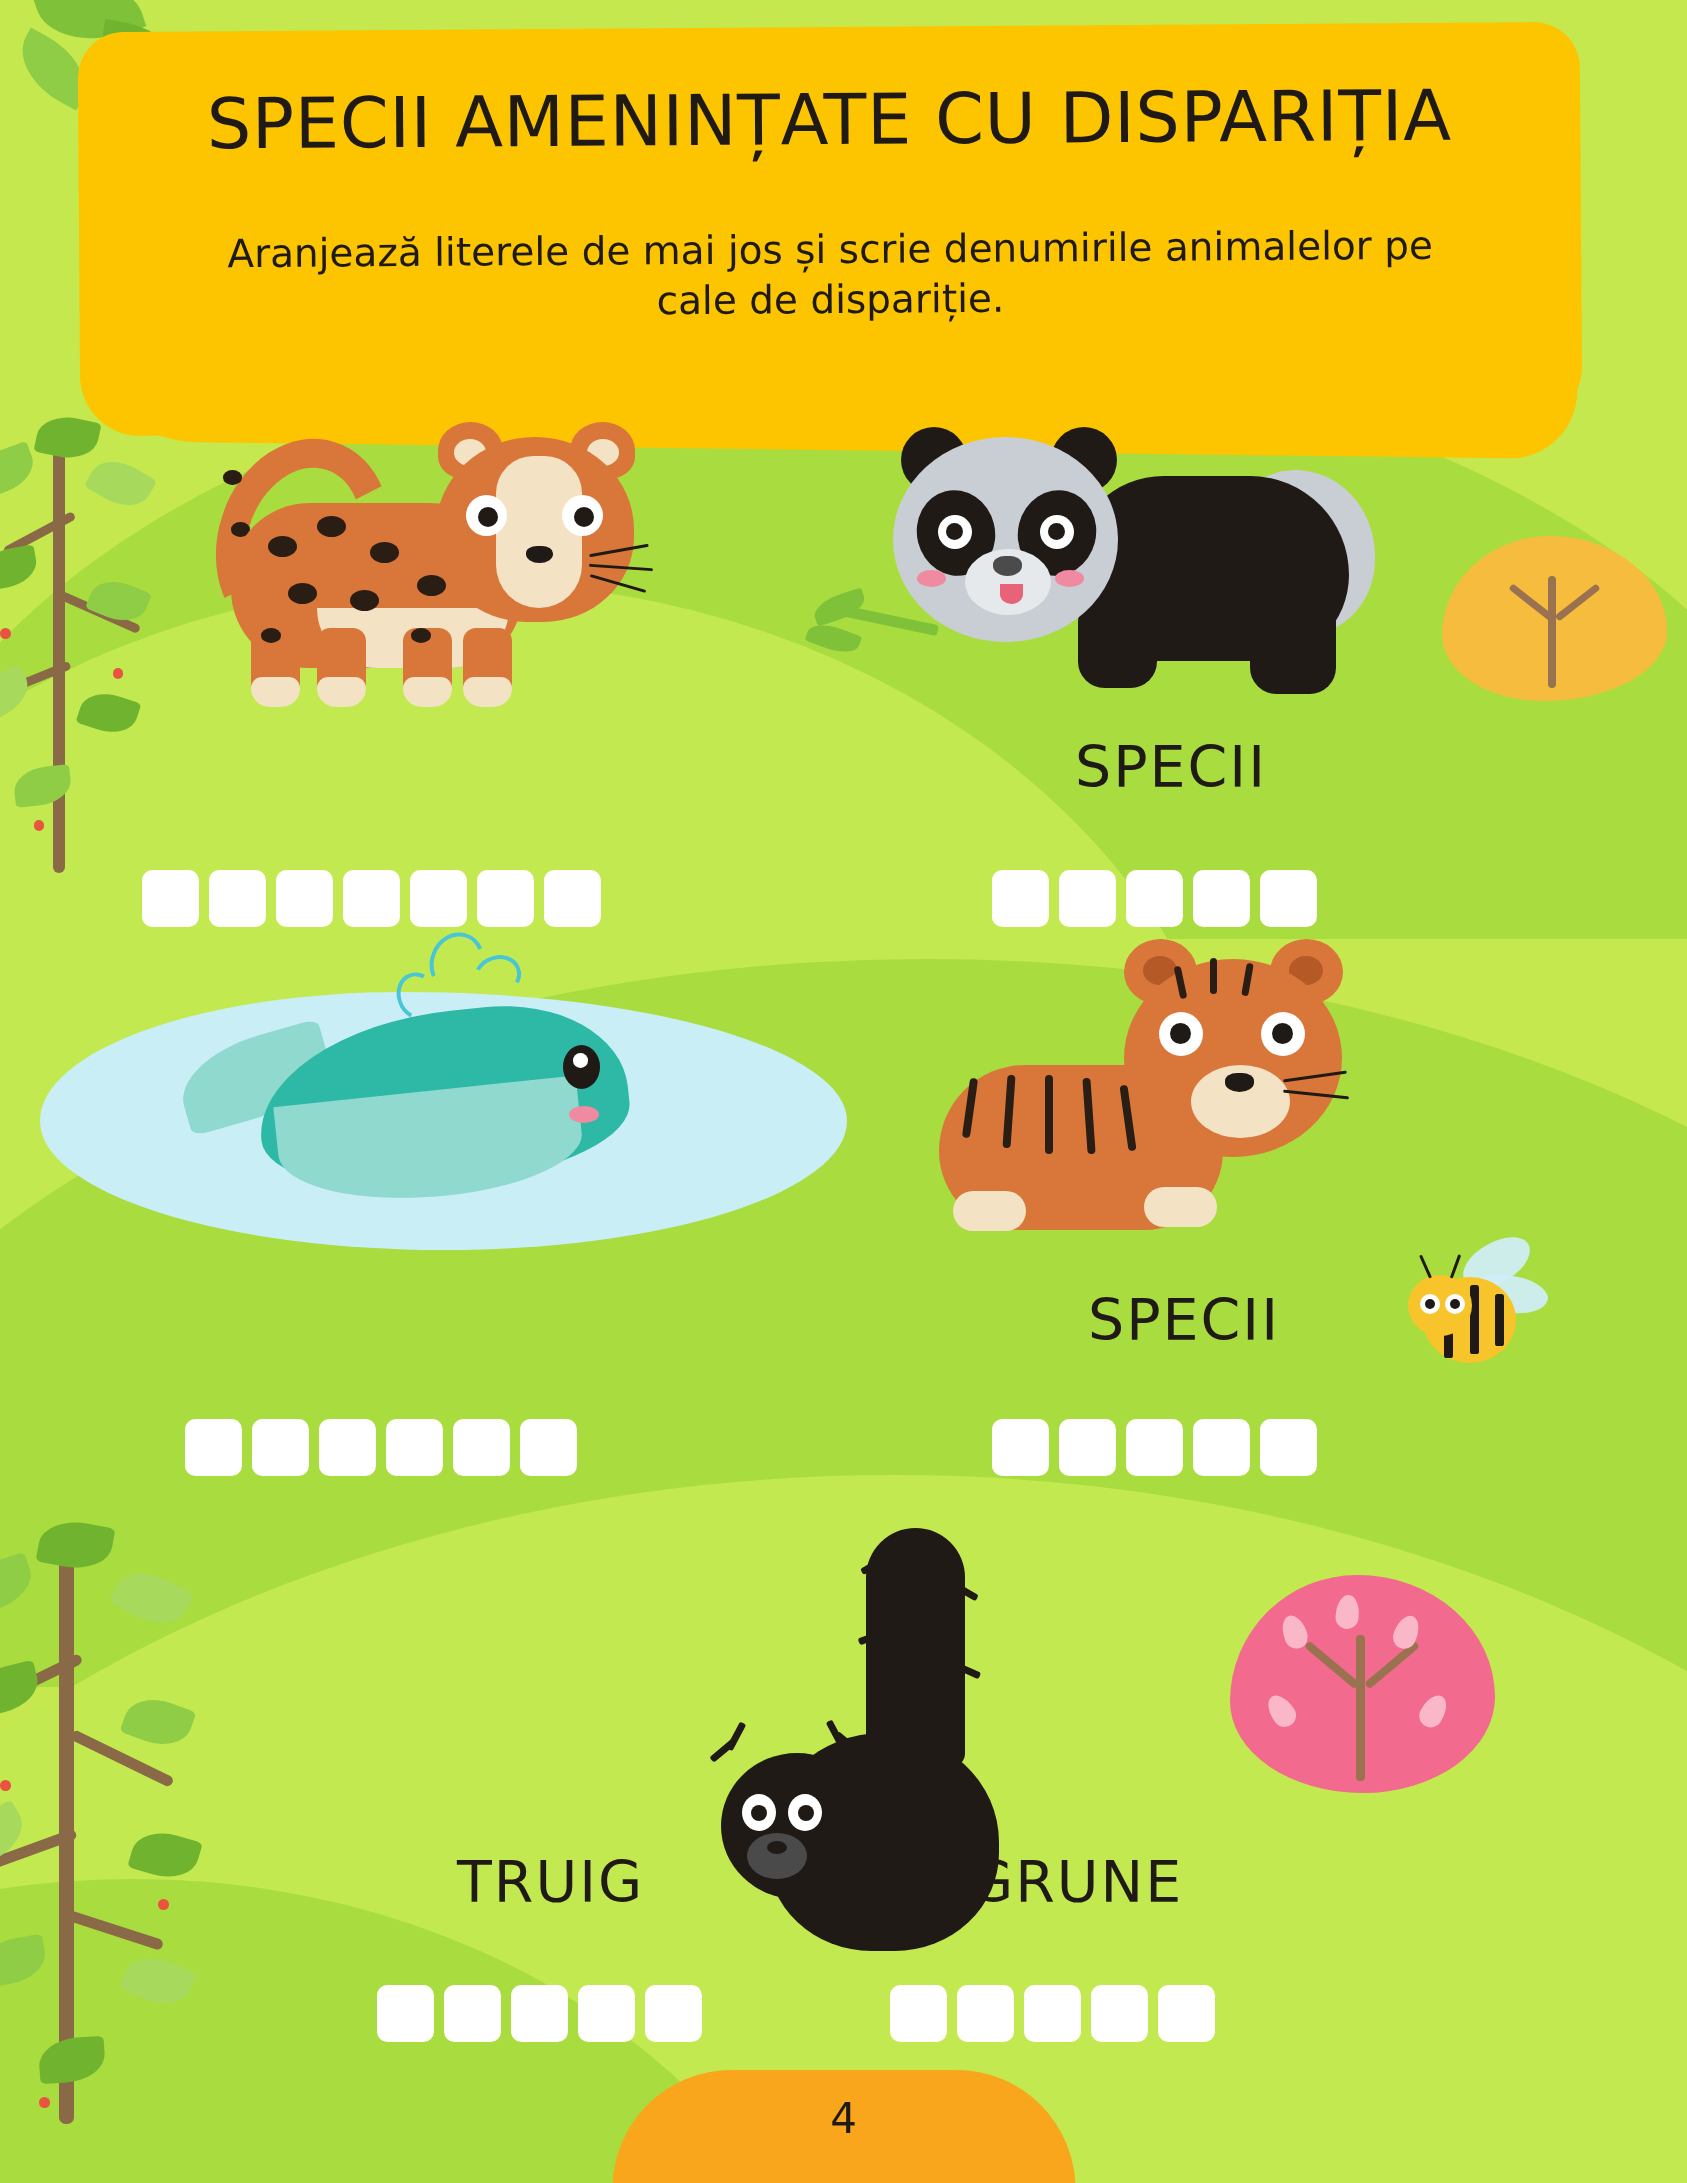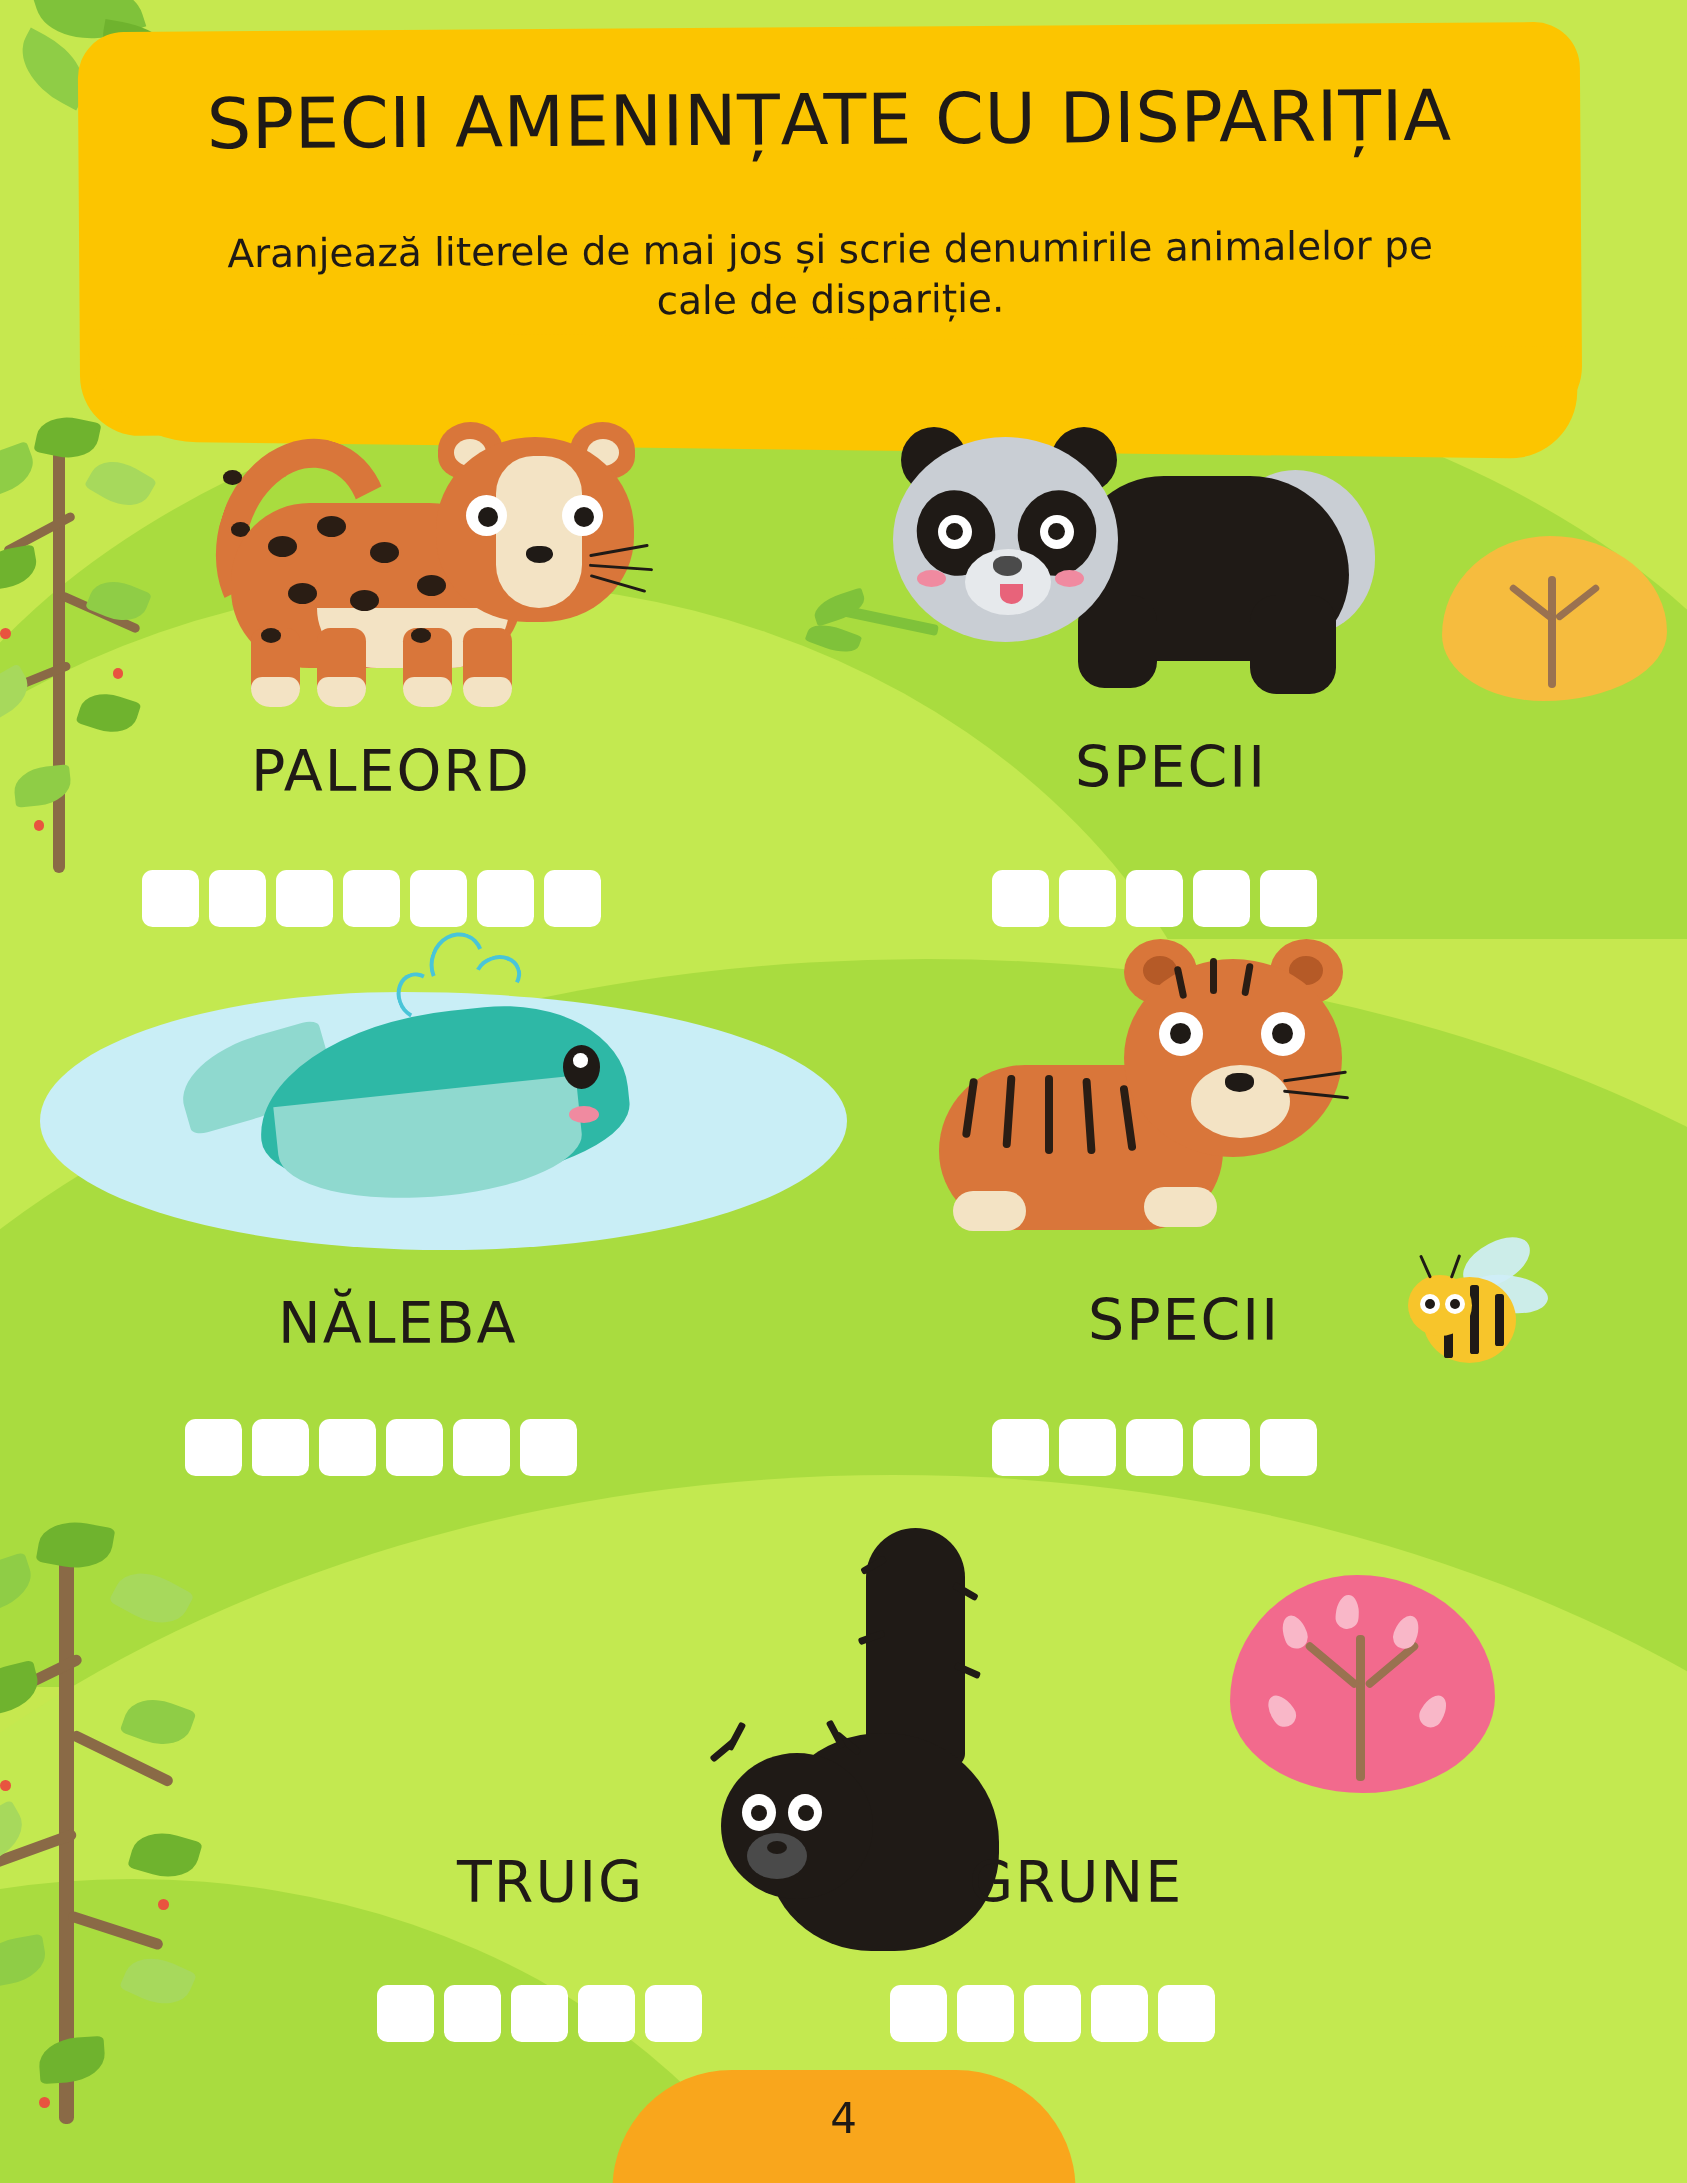--- a/index.html
+++ b/index.html
@@ -714,23 +714,21 @@
     <div class="tuft" style="left:185px;top:205px;width:30px;height:6.6px;transform:rotate(40deg);"></div>
     <div class="tuft" style="left:173px;top:196px;width:30px;height:6.6px;transform:rotate(62deg);"></div>
     <div class="lm-eye" style="left:94px;top:259px;"></div>
     <div class="lm-eye" style="left:140px;top:259px;"></div>
     <div class="lm-pupil" style="left:103px;top:270px;"></div>
     <div class="lm-pupil" style="left:150px;top:270px;"></div>
     <div class="lm-muzzle"></div>
     <div class="lm-nose"></div>
   </div>
 
-  <div class="word" style="left:251px;top:738px;">PALEORD</div>
   <div class="word" style="left:1075px;top:734px;">SPECII</div>
-  <div class="word" style="left:278px;top:1290px;">NĂLEBA</div>
   <div class="word" style="left:1088px;top:1287px;">SPECII</div>
   <div class="word" style="left:457px;top:1849px;">TRUIG</div>
   <div class="word" style="left:969px;top:1849px;">GRUNE</div>
 
   <div class="boxes" style="left:142px;top:870px;">
     <div class="box"></div>
     <div class="box"></div>
     <div class="box"></div>
     <div class="box"></div>
     <div class="box"></div>

